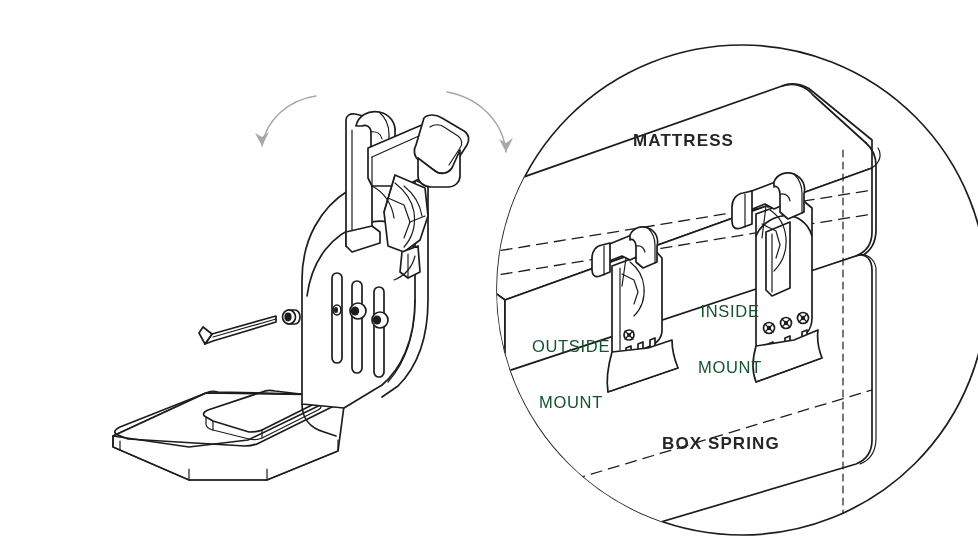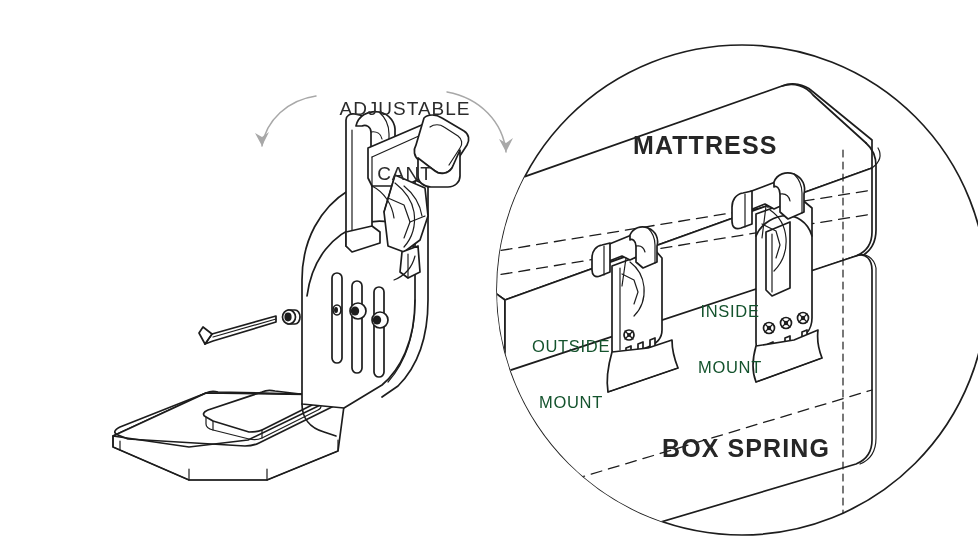--- a/index.html
+++ b/index.html
@@ -27,21 +27,21 @@
   .lbl {
     position: absolute;
     color: #2b2b2b;
     white-space: pre;
     line-height: 1.14;
     letter-spacing: 0.4px;
     -webkit-font-smoothing: antialiased;
   }
   .lbl-heading {
     font-weight: 700;
-    font-size: 25px;
+    font-size: 17px;
     letter-spacing: 1.1px;
     color: #262626;
   }
   .lbl-callout {
     font-weight: 400;
     font-size: 16.5px;
     letter-spacing: 0.7px;
     color: #14532d;
     text-align: center;
   }
@@ -333,24 +333,20 @@
 
           <path class="sW" d="M756 346 C 752 360 752 372 756 382
                               L 822 358 C 818 348 817 338 818 330 L 794 340 Z"></path>
           <path class="sT" d="M756 382 L 822 358"></path>
         </g>
 
       </g>
     </g>
   </svg>
 
-  <div id="lbl-adjustable-cant" class="lbl lbl-title">
-    <div>ADJUSTABLE</div>
-    <div>CANT</div>
-  </div>
 
   <div id="lbl-mattress" class="lbl lbl-heading">MATTRESS</div>
 
   <div id="lbl-box-spring" class="lbl lbl-heading">BOX SPRING</div>
 
   <div id="lbl-outside-mount" class="lbl lbl-callout">
     <div>OUTSIDE</div>
     <div>MOUNT</div>
   </div>
 

